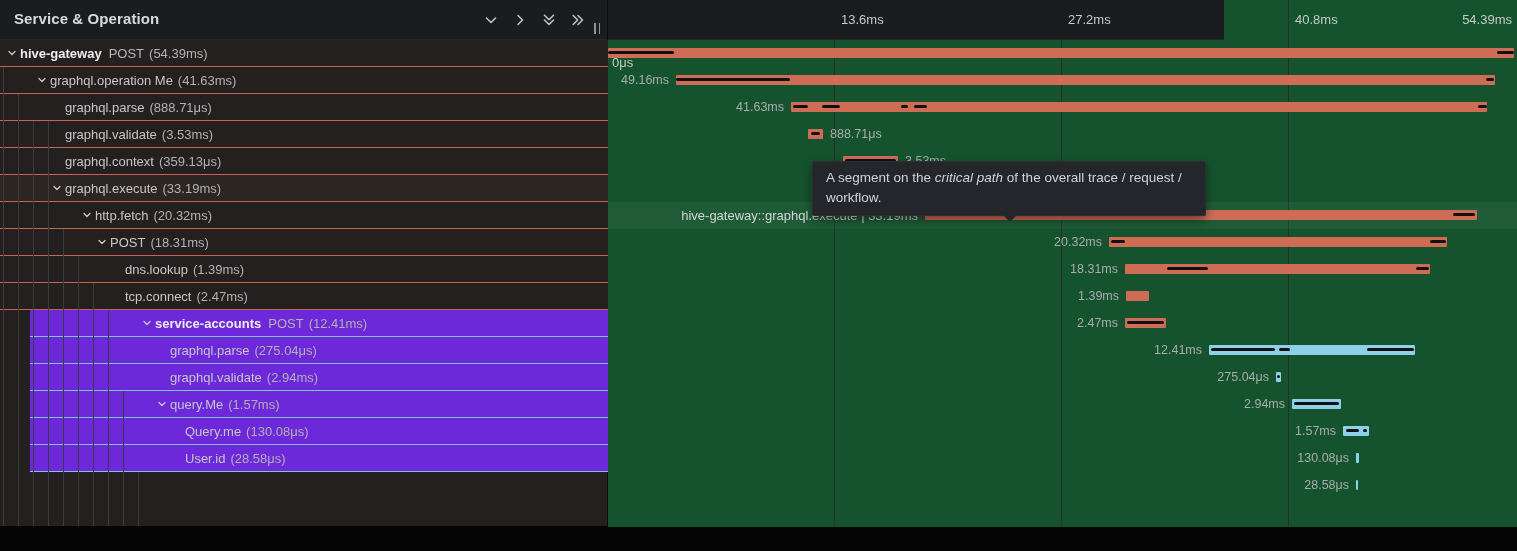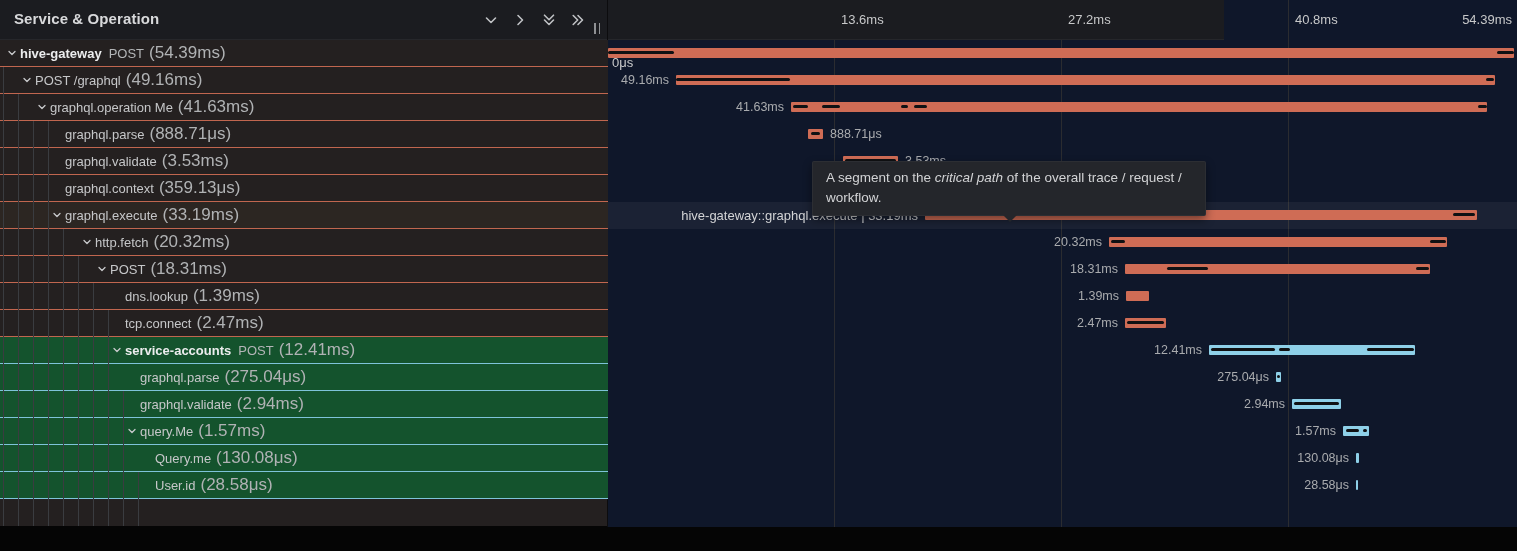--- a/index.html
+++ b/index.html
@@ -16,34 +16,34 @@
   .panel-title { position:absolute; left:14px; top:10px; font-size:15px; font-weight:600; color:#d8d9db; letter-spacing:0.1px; }
   .hdr-icons { position:absolute; right:22px; top:12px; display:flex; gap:13px; }
   .hdr-icon { width:16px; height:16px; cursor:pointer; }
   .hdr-icon svg { display:block; }
   .resize-handle { position:absolute; left:591px; top:23px; width:12px; height:13px; color:#8f9194; font-size:11px; letter-spacing:1px; cursor:col-resize; }
   .resize-handle span { display:inline-block; width:1.5px; height:11px; background:#8f9194; margin-left:3px; }
   .timeline-header { position:absolute; left:608px; top:0; width:909px; height:40px; }
   .tick-label { position:absolute; top:12px; font-size:13px; color:#c7c8c9; white-space:nowrap; }
   
   .tree { position:absolute; left:0; top:40px; width:608px; height:486px; background:#242020; }
-  .timeline { position:absolute; left:608px; top:0; width:909px; height:527px; background:#0f172a; }
+  .timeline { position:absolute; left:608px; top:0; width:909px; height:527px; background:#14532d; }
   .panel-divider { position:absolute; left:607px; top:0; width:1px; height:527px; background:#0c0c0e; }
   .gridline { position:absolute; top:0; width:1px; height:527px; background:#2b2c30; }
   
   .tree-row { position:relative; height:27px; display:flex; align-items:center; border-bottom:1px solid #c1664f; background:#242020; cursor:pointer; z-index:1; }
-  .tree-row.blue { border-bottom-color:#7ec3d9; background:#14532d; }
+  .tree-row.blue { border-bottom-color:#7ec3d9; background:#6d28d9;margin-left:30px; }
   .tree-row.hovered { background:#2c2622; }
   .indent { display:inline-block; height:1px; flex:none; }
   .twisty { width:14px; height:12px; flex:none; display:flex; align-items:center; }
   .twisty svg { display:block; }
   .t-name { font-size:13px; color:#c6c7c9; white-space:nowrap; }
   .t-svc  { font-size:13px; font-weight:700; color:#ecedee; white-space:nowrap; }
   .t-op   { font-size:13px; color:#b3b5b7; margin-left:7px; white-space:nowrap; }
-  .t-dur  { font-size:17px; color:#b0b2b4; margin-left:5px; white-space:nowrap; }
+  .t-dur  { font-size:13px; color:#b0b2b4; margin-left:5px; white-space:nowrap; }
   .guide { position:absolute; width:1px; background:#3a3c40; z-index:2; }
   
   .tl-rows { position:absolute; left:0; top:40px; width:909px; height:486px; }
   .tl-row { position:relative; height:27px; }
   .tl-row.hovered { background:rgba(255,255,255,0.05); }
   .bar { position:absolute; top:8px; height:10px; border-radius:1px; cursor:pointer; }
   .bar.salmon { background:#cf6c55; }
   .bar.blue { background:#8ed0e8; }
   .ov { position:absolute; top:3px; height:3px; background:#101113; border-radius:1.5px; }
   .bar-label { position:absolute; top:0; height:27px; line-height:27px; font-size:12.5px; color:#a9abae; white-space:nowrap; }
@@ -219,30 +219,20 @@
         <span class="twisty">
           <svg width="12" height="12" viewBox="0 0 12 12" fill="none">
             <path d="M3 4.5 L6 7.5 L9 4.5" stroke="#c9cacc" stroke-width="1.3" stroke-linecap="round" stroke-linejoin="round"></path>
           </svg>
         </span>
         <span class="t-svc">hive-gateway</span>
         <span class="t-op">POST</span>
         <span class="t-dur">(54.39ms)</span>
       </div>
       <div class="tree-row">
-        <span class="indent" style="width: 21px;"></span>
-        <span class="twisty">
-          <svg width="12" height="12" viewBox="0 0 12 12" fill="none">
-            <path d="M3 4.5 L6 7.5 L9 4.5" stroke="#c9cacc" stroke-width="1.3" stroke-linecap="round" stroke-linejoin="round"></path>
-          </svg>
-        </span>
-        <span class="t-name">POST /graphql</span>
-        <span class="t-dur">(49.16ms)</span>
-      </div>
-      <div class="tree-row">
         <span class="indent" style="width: 36px;"></span>
         <span class="twisty">
           <svg width="12" height="12" viewBox="0 0 12 12" fill="none">
             <path d="M3 4.5 L6 7.5 L9 4.5" stroke="#c9cacc" stroke-width="1.3" stroke-linecap="round" stroke-linejoin="round"></path>
           </svg>
         </span>
         <span class="t-name">graphql.operation Me</span>
         <span class="t-dur">(41.63ms)</span>
       </div>
       <div class="tree-row">

